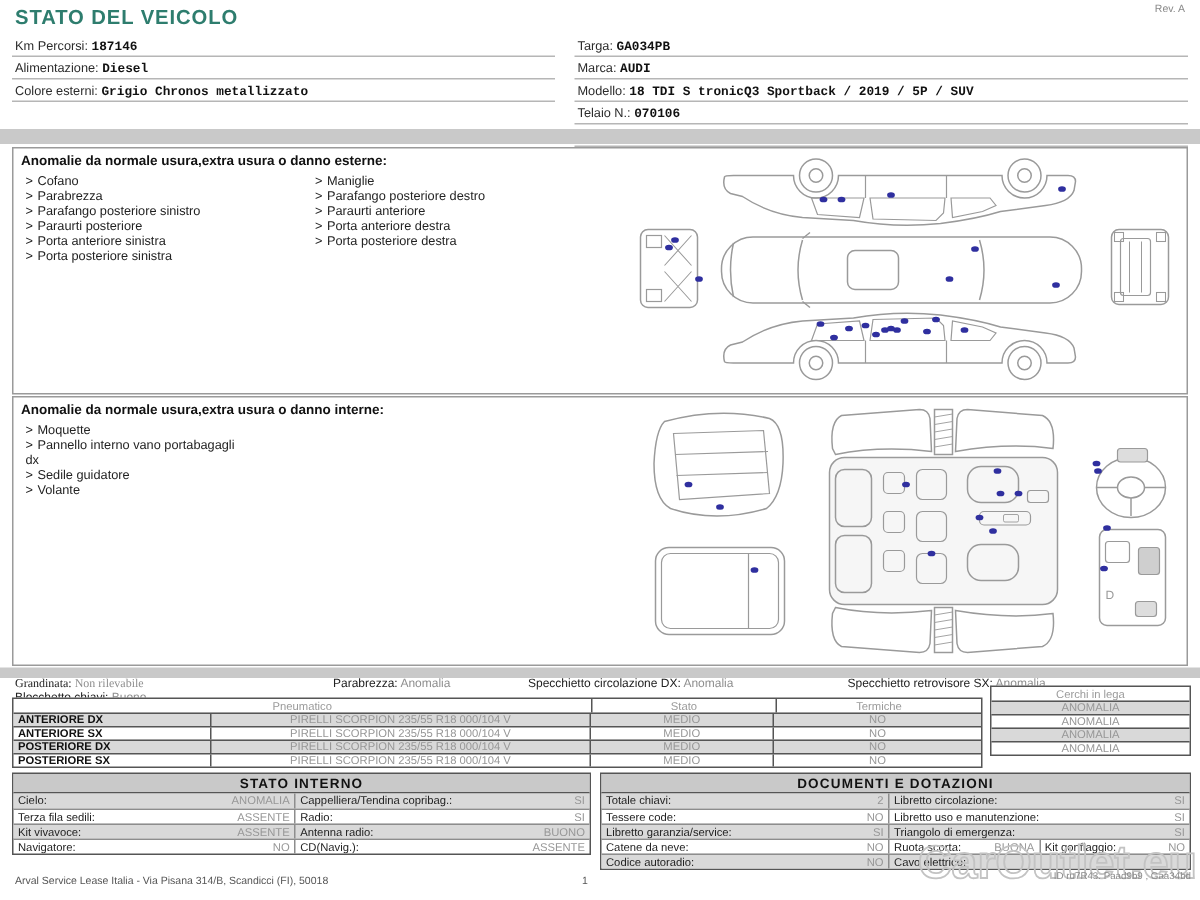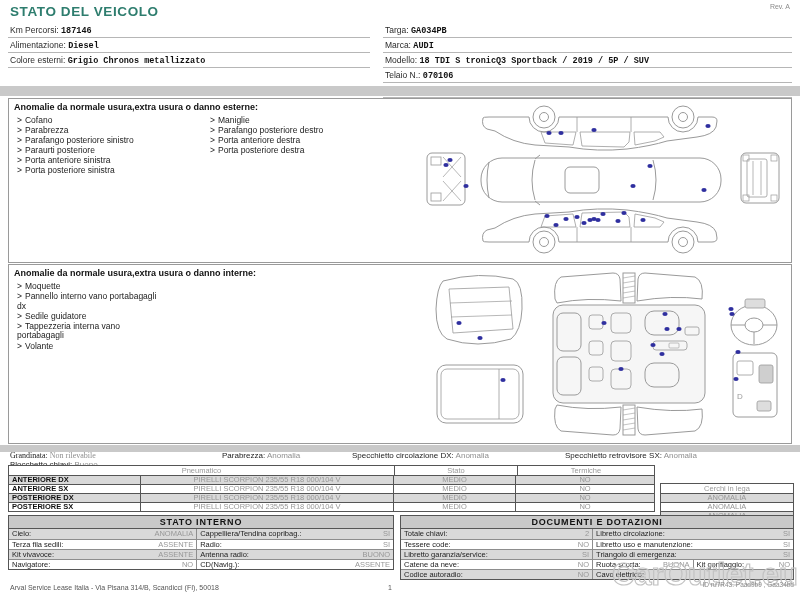--- a/index.html
+++ b/index.html
@@ -41,21 +41,21 @@
   .tire-head{display:flex;height:9px;line-height:9px;color:#9a9a9a;text-align:center;}
   .th-pneu{width:385px;border-right:1px solid #555;}
   .th-stato{width:122px;border-right:1px solid #555;}
   .th-term{flex:1;}
   .trow{display:flex;height:9px;line-height:8px;box-sizing:border-box;border-top:1px solid #555;}
   .tc{overflow:hidden;white-space:nowrap;}
   .tc.pos{width:132px;font-weight:bold;color:#111;padding-left:3px;border-right:1px solid #555;box-sizing:border-box;}
   .tc.spec{width:253px;text-align:center;color:#979797;border-right:1px solid #555;box-sizing:border-box;}
   .tc.stato{width:122px;text-align:center;color:#979797;border-right:1px solid #555;box-sizing:border-box;}
   .tc.term{flex:1;text-align:center;color:#979797;}
-  .cerchi-table{position:absolute;left:660px;top:483px;width:132px;border:1px solid #555;
+  .cerchi-table{position:absolute;left:660px;top:457px;width:132px;border:1px solid #555;
                 font-size:7.5px;background:#fff;}
   .cerchi-head{height:9px;line-height:9px;color:#9a9a9a;text-align:center;}
   .crow{height:9px;line-height:8px;box-sizing:border-box;border-top:1px solid #555;
         text-align:center;color:#979797;}
   
   .kv-table{position:absolute;top:515px;border:1px solid #555;background:#fff;}
   #stato-interno{left:8px;width:384px;}
   #documenti{left:400px;width:392px;}
   .kv-title{height:12px;line-height:12px;text-align:center;font-weight:bold;font-size:9px;
             border-bottom:1px solid #555;letter-spacing:.8px;color:#111;}
@@ -104,20 +104,21 @@
         <div class="anom-item"><span class="marker">&gt;</span><span>Cofano</span></div>
         <div class="anom-item"><span class="marker">&gt;</span><span>Parabrezza</span></div>
         <div class="anom-item"><span class="marker">&gt;</span><span>Parafango posteriore sinistro</span></div>
         <div class="anom-item"><span class="marker">&gt;</span><span>Paraurti posteriore</span></div>
         <div class="anom-item"><span class="marker">&gt;</span><span>Porta anteriore sinistra</span></div>
         <div class="anom-item"><span class="marker">&gt;</span><span>Porta posteriore sinistra</span></div>
       </div>
     <div class="anom-col c2" id="ext-col2">
         <div class="anom-item"><span class="marker">&gt;</span><span>Maniglie</span></div>
         <div class="anom-item"><span class="marker">&gt;</span><span>Parafango posteriore destro</span></div>
+        <div class="anom-item"><span class="marker">&gt;</span><span>Paraurti anteriore</span></div>
         <div class="anom-item"><span class="marker">&gt;</span><span>Porta anteriore destra</span></div>
         <div class="anom-item"><span class="marker">&gt;</span><span>Porta posteriore destra</span></div>
       </div>
     <div class="diagram">
       <svg id="svg-ext" width="372" height="158" viewBox="0 0 372 158">
         <defs>
           <g id="sidecar" fill="none" stroke="#9a9a9a" stroke-width="1">
             <path d="M4,36 Q2,28 8,25 L16,23 Q34,11 56,9 L90,7 Q118,2 148,5 Q172,8 188,13 L218,17 Q234,19 237,27 L238,33 Q238,37 233,37 L219,37 A15,15 0 0 0 189,37 L80,37 A15,15 0 0 0 50,37 L10,37 Q4,37 4,36 Z"></path>
             <circle cx="65" cy="37" r="11"></circle>
               <circle cx="65" cy="37" r="4.5"></circle>
@@ -181,21 +182,20 @@
         </svg>
     </div>
   </div>
 
   <div class="anom-box" id="box-int">
     <div class="anom-title">Anomalie da normale usura,extra usura o danno interne:</div>
     <div class="anom-col c1" id="int-col1">
         <div class="anom-item"><span class="marker">&gt;</span><span>Moquette</span></div>
         <div class="anom-item"><span class="marker">&gt;</span><span>Pannello interno vano portabagagli dx</span></div>
         <div class="anom-item"><span class="marker">&gt;</span><span>Sedile guidatore</span></div>
-        <div class="anom-item"><span class="marker">&gt;</span><span>Tappezzeria interna vano portabagagli</span></div>
         <div class="anom-item"><span class="marker">&gt;</span><span>Volante</span></div>
       </div>
     <div class="diagram">
       <svg id="svg-int" width="372" height="170" viewBox="0 0 372 170">
         <g fill="none" stroke="#9a9a9a" stroke-width="1">
           <g>
             <path d="M26,12 Q62,2 96,10 Q106,14 105,40 Q104,62 94,70 Q60,80 30,70 Q19,64 19,40 Q20,18 26,12 Z"></path>
             <path stroke-width="0.8" d="M32,20 L92,18 L96,60 L36,64 Z"></path>
             <path stroke-width="0.7" d="M33,34 L95,32 M34,48 L95,46"></path>
           </g>

